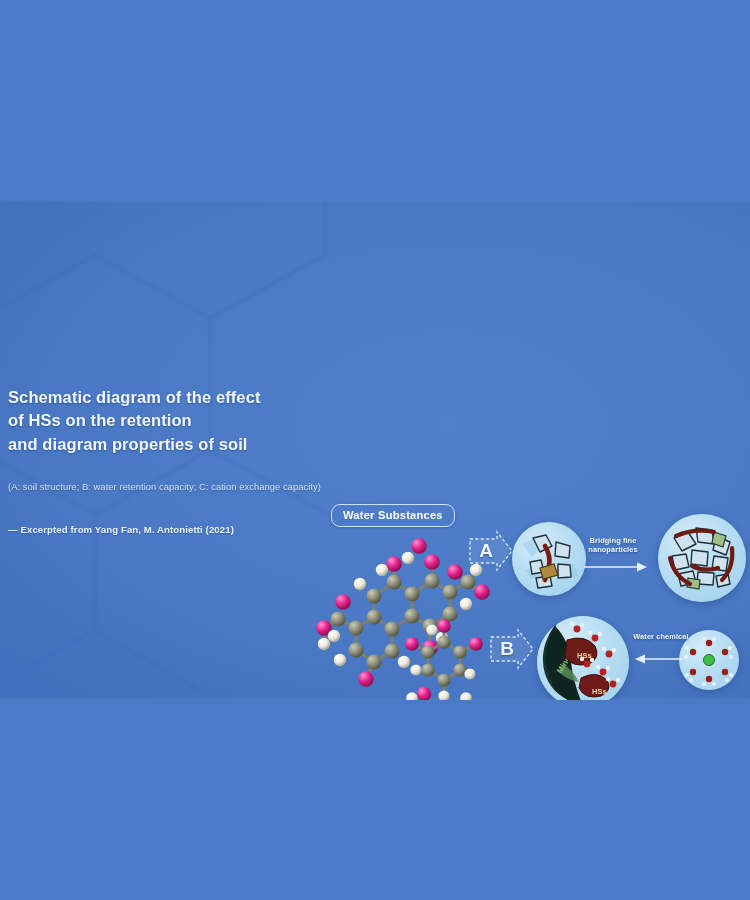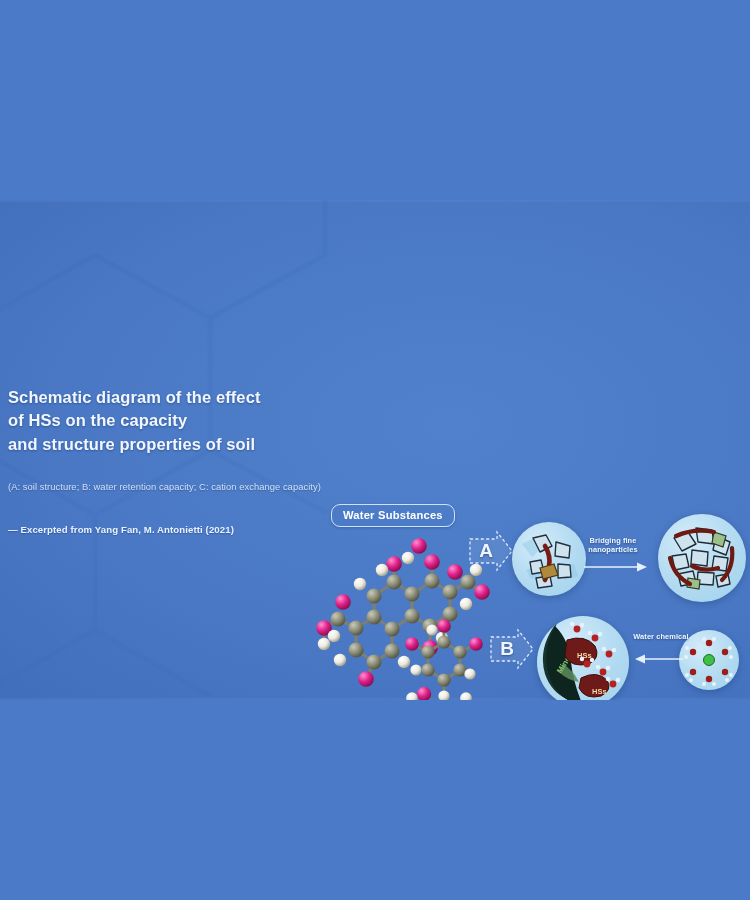--- a/index.html
+++ b/index.html
@@ -120,22 +120,22 @@
         <circle cx="210" cy="250" r="8"></circle>
         <circle cx="95" cy="315" r="8"></circle>
         <circle cx="95" cy="430" r="8"></circle>
         <circle cx="325" cy="55" r="8"></circle>
       </g>
     </svg>
 
     <div id="text-block">
       <div id="title">
         <div>Schematic diagram of the effect</div>
-        <div>of HSs on the capacity</div>
-        <div>and structure properties of soil</div>
+        <div>of HSs on the retention</div>
+        <div>and diagram properties of soil</div>
       </div>
       <div id="subtitle">(A: soil structure; B: water retention capacity; C: cation exchange capacity)</div>
       <div id="attribution">— Excerpted from Yang Fan, M. Antonietti (2021)</div>
     </div>
 
     <div id="hs-chip">Water Substances</div>
 
     <div class="mol" style="left:316px;top:324px;">
       <svg width="178" height="175" viewBox="0 0 178 175">
         <defs>

